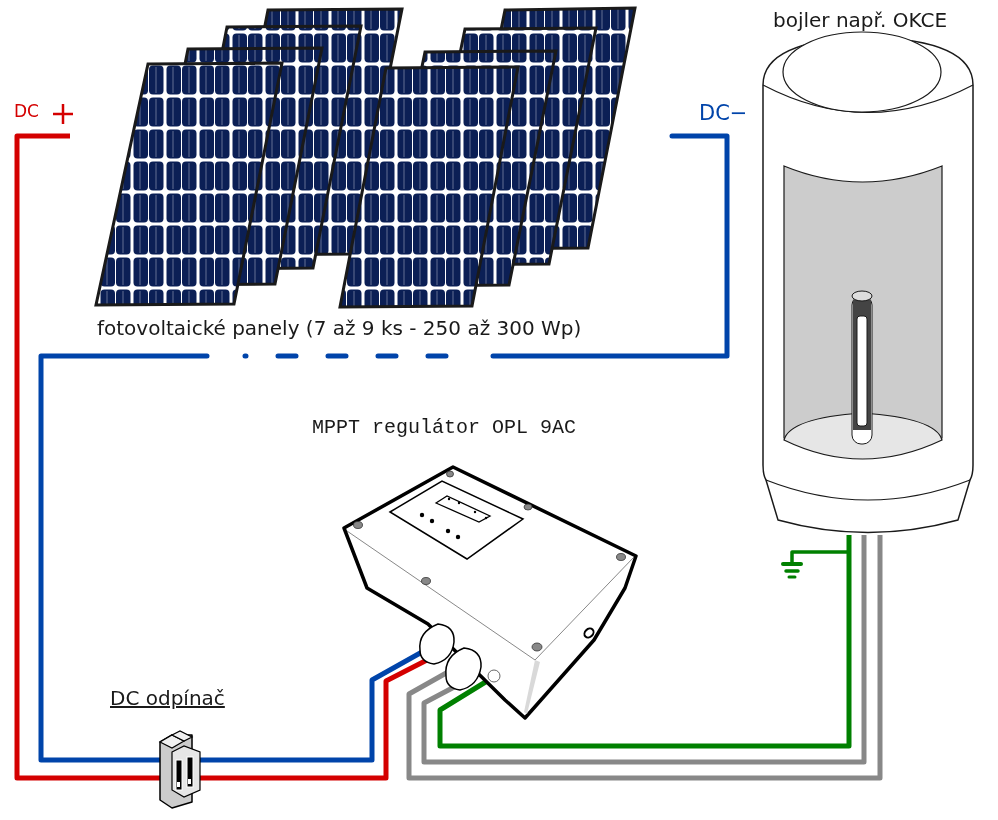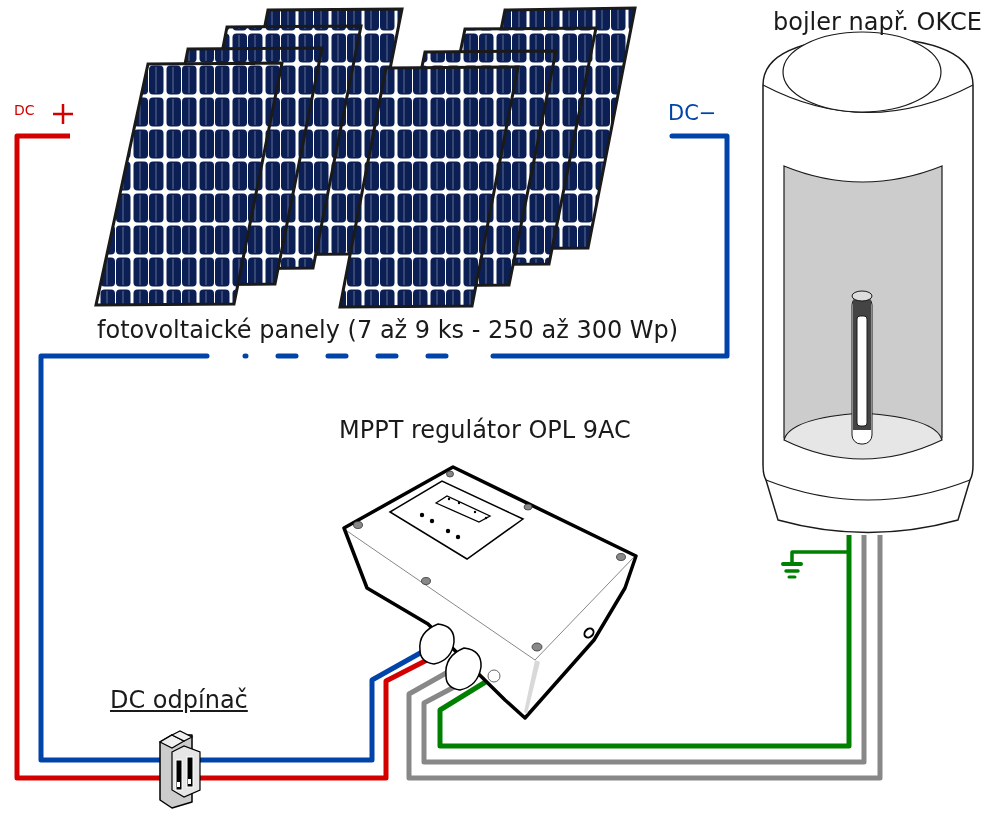--- a/index.html
+++ b/index.html
@@ -1,24 +1,24 @@
 <!DOCTYPE html>
 <html><head>
   <meta charset="utf-8">
   <style>
     html, body { margin: 0; padding: 0; background: #ffffff; }
     body { width: 998px; height: 820px; position: relative; overflow: hidden;
            font-family: "DejaVu Sans", sans-serif; }
     #stage { position: absolute; left: 0; top: 0; width: 998px; height: 820px; }
-    .lbl { position: absolute; font-family: "DejaVu Sans", sans-serif; font-size: 24px; color: #1a1a1a; white-space: nowrap; line-height: 1; }
-    #lbl-dcplus { left: 14px; top: 103px; color: #d40000; font-size: 14px; }
-    #lbl-dcminus { left: 668px; top: 103px; color: #0044aa; font-size: 21px; }
+    .lbl { position: absolute; font-family: "DejaVu Sans", sans-serif; font-size: 20px; color: #1a1a1a; white-space: nowrap; line-height: 1; }
+    #lbl-dcplus { left: 14px; top: 103px; color: #d40000; font-size: 17px; }
+    #lbl-dcminus { left: 699px; top: 103px; color: #0044aa; font-size: 21px; }
     #lbl-boiler { left: 773px; top: 10px; }
     #lbl-panels { left: 97px; top: 318px; }
-    #lbl-mppt { left: 339px; top: 418px; }
+    #lbl-mppt { left: 312px; top: 418px; font-family: Liberation Mono, monospace; }
     #lbl-switch { left: 110px; top: 688px; text-decoration: underline; }
   </style>
 </head>
 <body>
 
 <svg id="stage" viewBox="0 0 998 820" xmlns="http://www.w3.org/2000/svg">
   <defs>
 
     <pattern id="cells" x="0" y="0" width="33" height="32" patternUnits="userSpaceOnUse">
       <rect x="0" y="0" width="33" height="32" fill="#ffffff"></rect>

